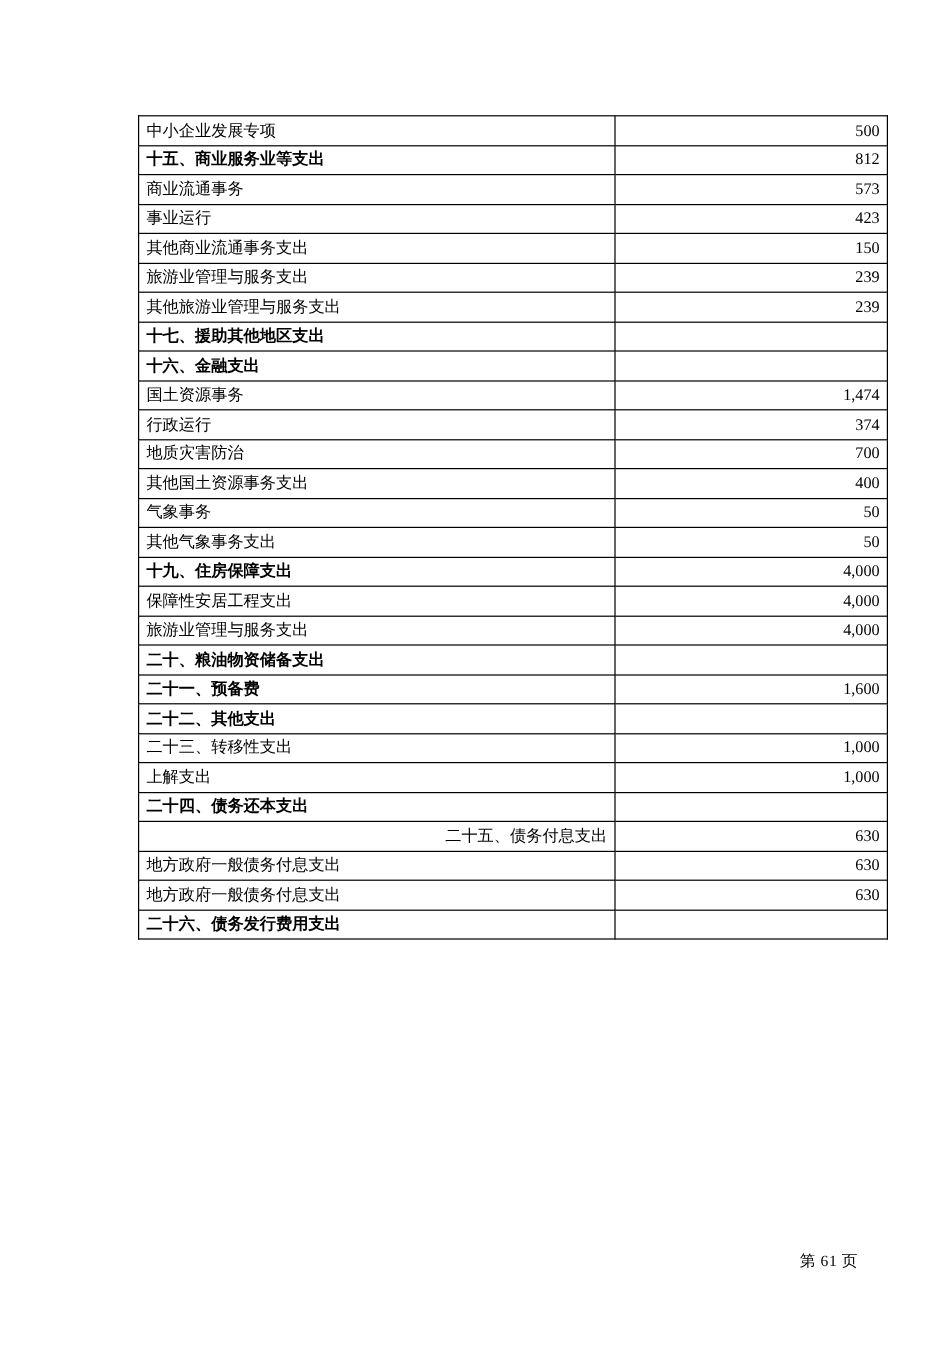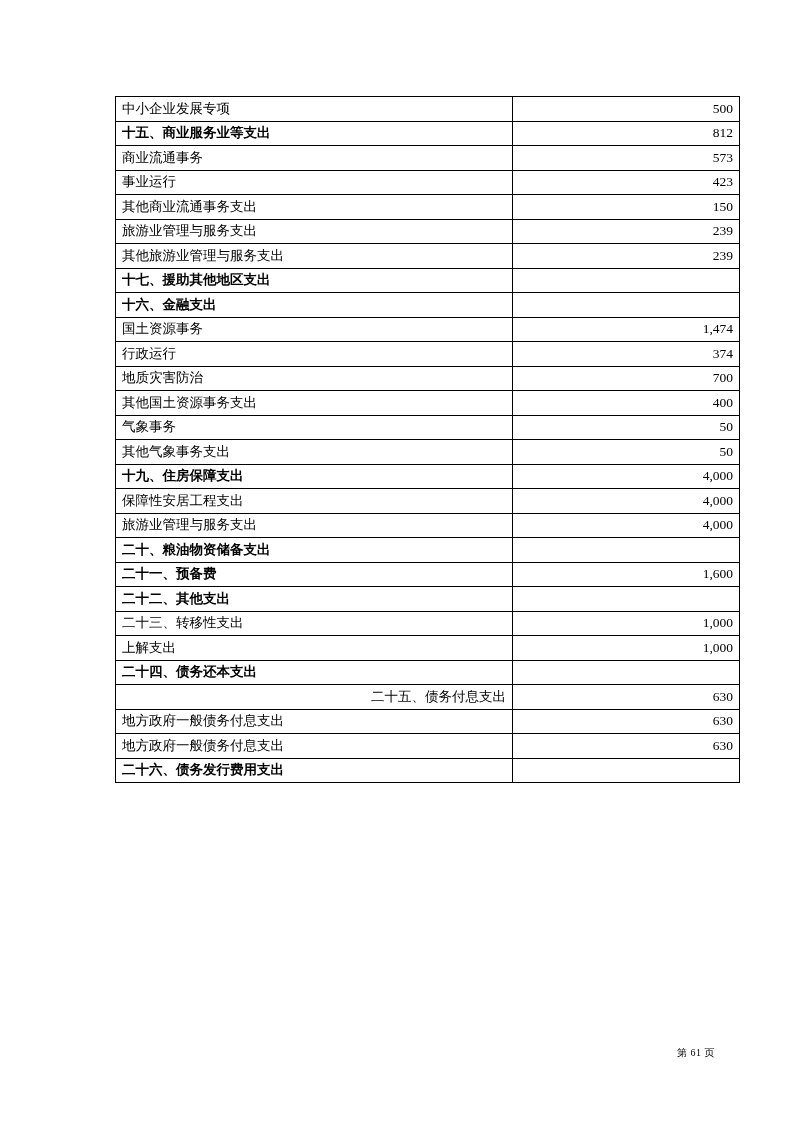--- a/index.html
+++ b/index.html
@@ -52,21 +52,21 @@
   }
   
   .lvl0 { padding-left: 6px; font-weight: bold; }
   .lvl1 { padding-left: 24px; }
   .lvl2 { padding-left: 60px; }
 
   .footer {
     position: absolute;
     right: 78px;
     bottom: 62px;
-    font-size: 10px;
+    font-size: 13px;
     letter-spacing: 0.5px;
   }
 </style>
 </head>
 <body>
 
 <div class="page">
 
   <div class="table-wrap">
     <table class="budget">

